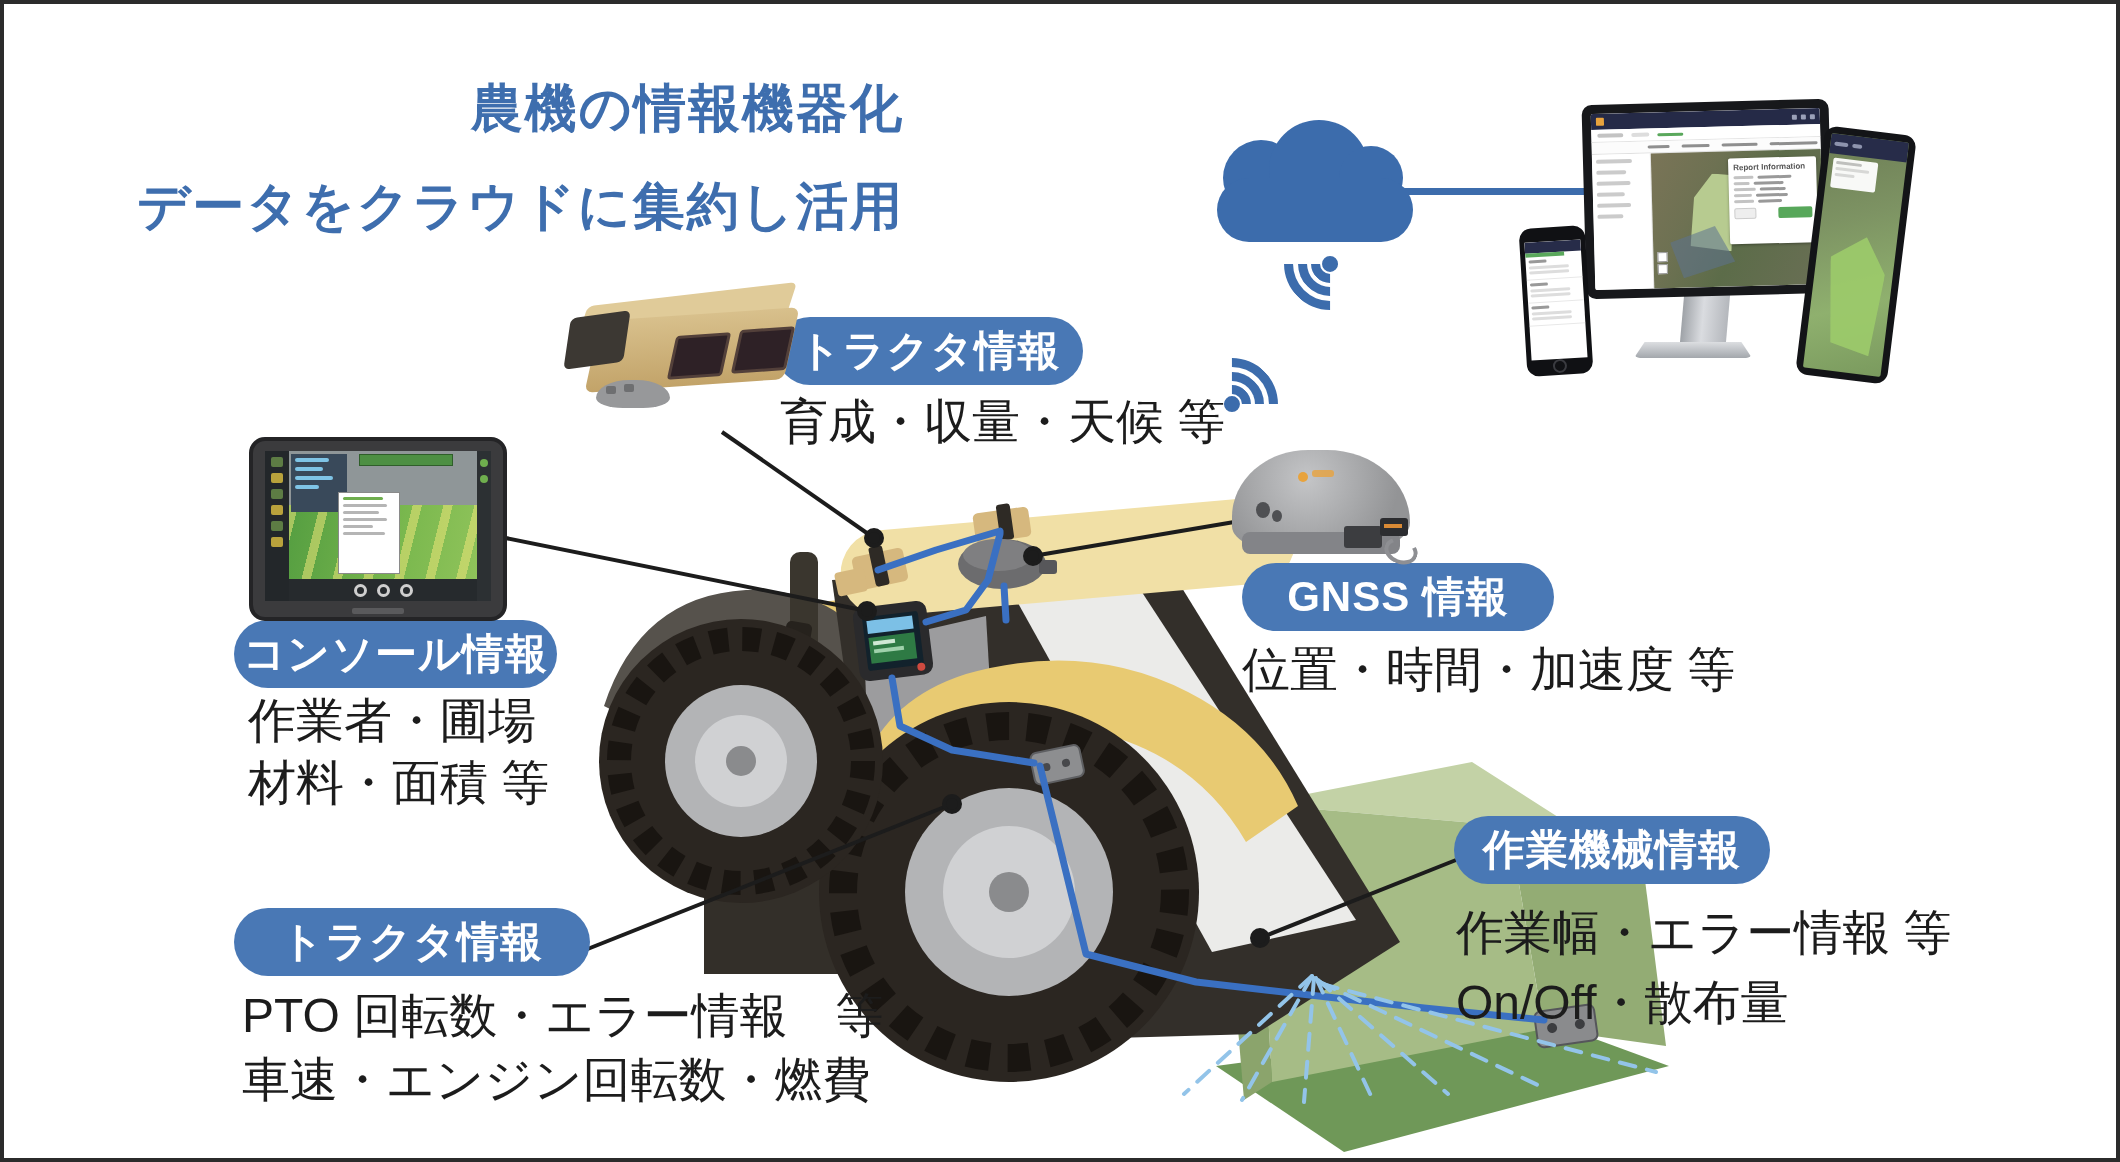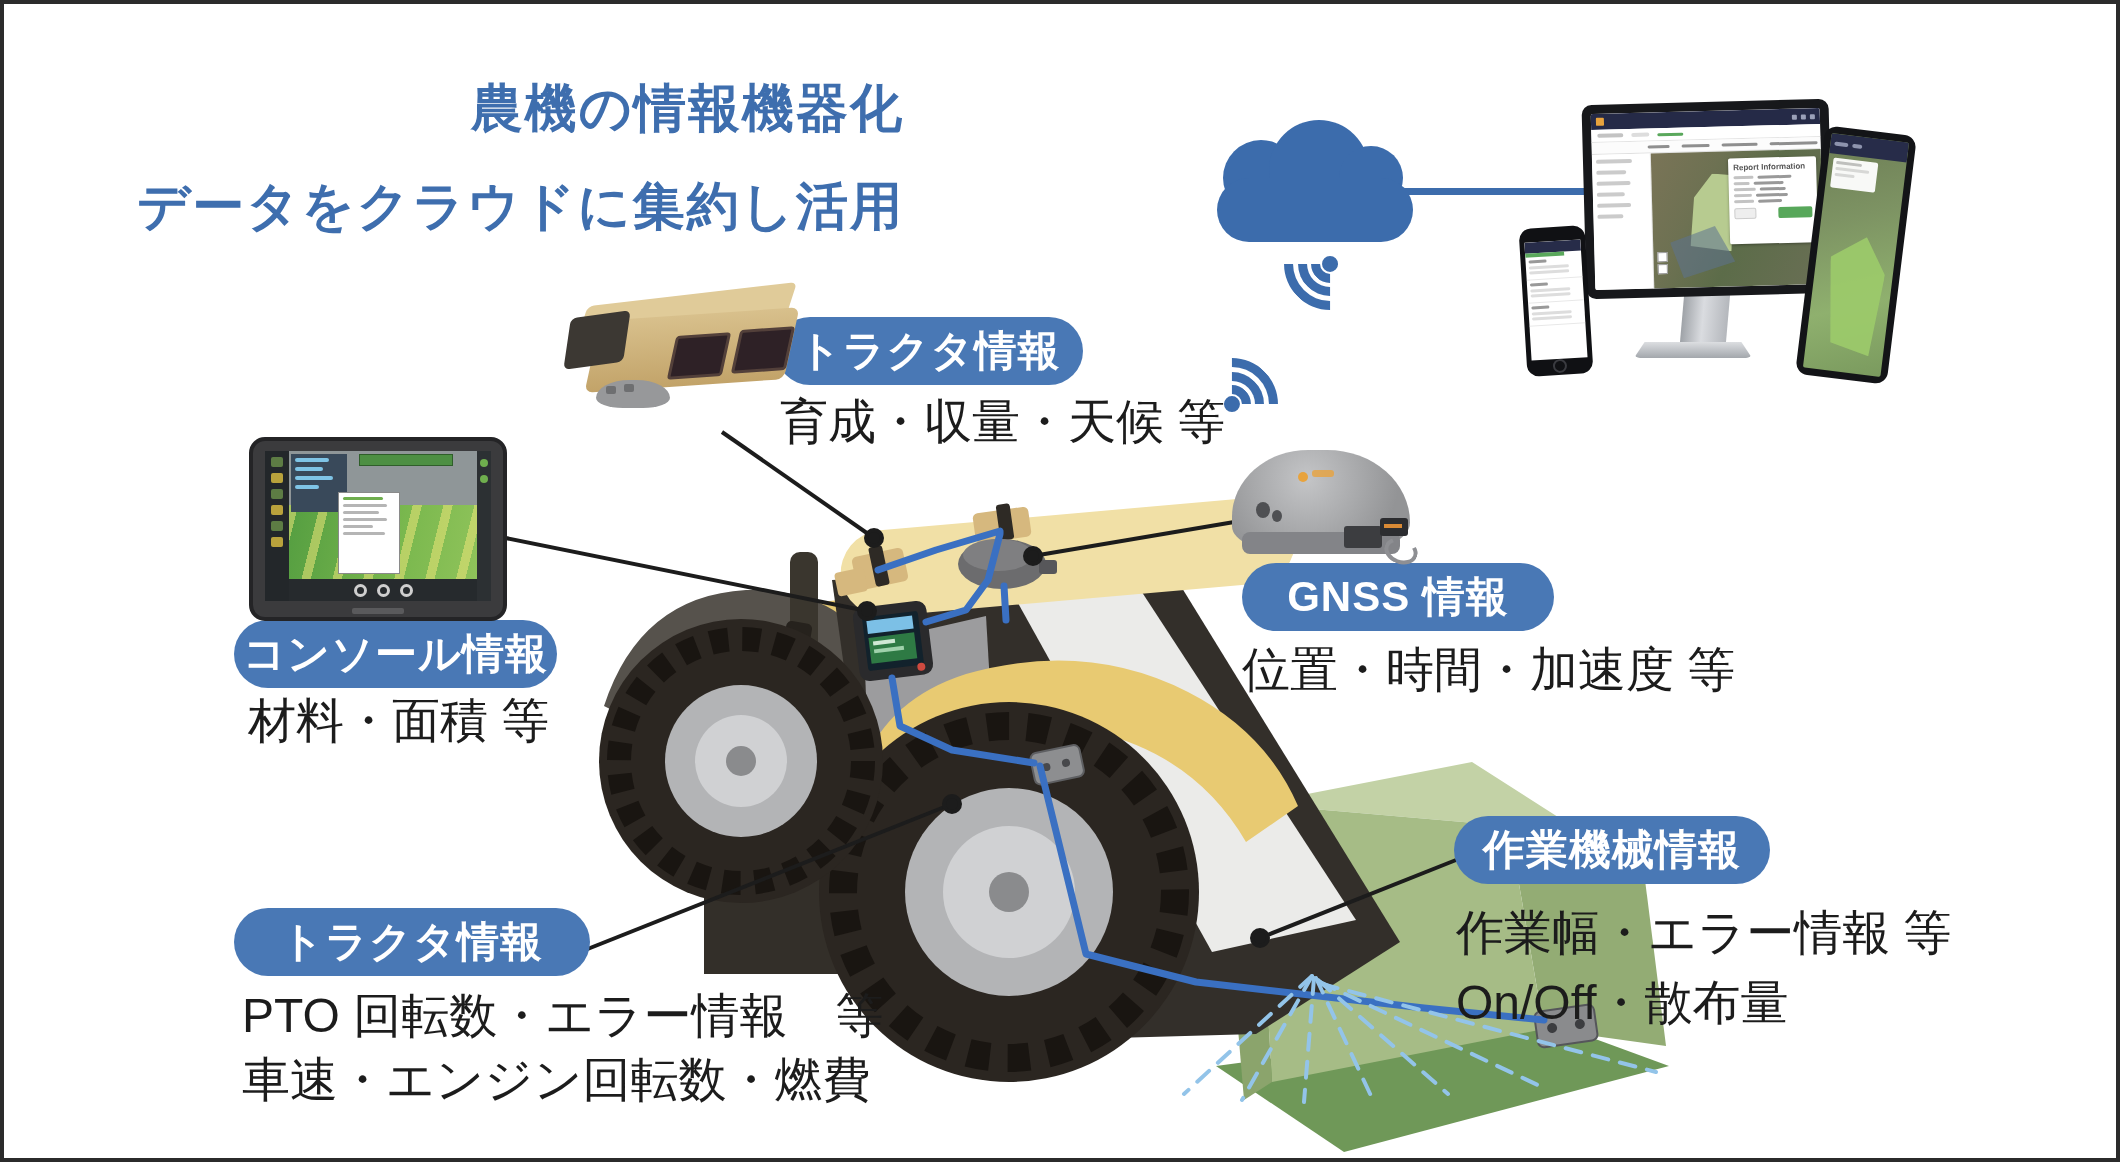--- a/index.html
+++ b/index.html
@@ -473,20 +473,21 @@
         <b></b>
       </div>
     <div class="gd-wire"></div>
   </div>
 
   <div class="pill pill-sensor">トラクタ情報</div>
   <div class="desc desc-sensor">育成・収量・天候 等</div>
 
   <div class="pill pill-console">コンソール情報</div>
   <div class="desc desc-console">
+    <div>作業者・圃場</div>
     <div>材料・面積 等</div>
   </div>
 
   <div class="pill pill-gnss">GNSS 情報</div>
   <div class="desc desc-gnss">位置・時間・加速度 等</div>
 
   <div class="pill pill-tractor">トラクタ情報</div>
   <div class="desc desc-tractor">
     <div>PTO 回転数・エラー情報　等</div>
     <div>車速・エンジン回転数・燃費</div>

